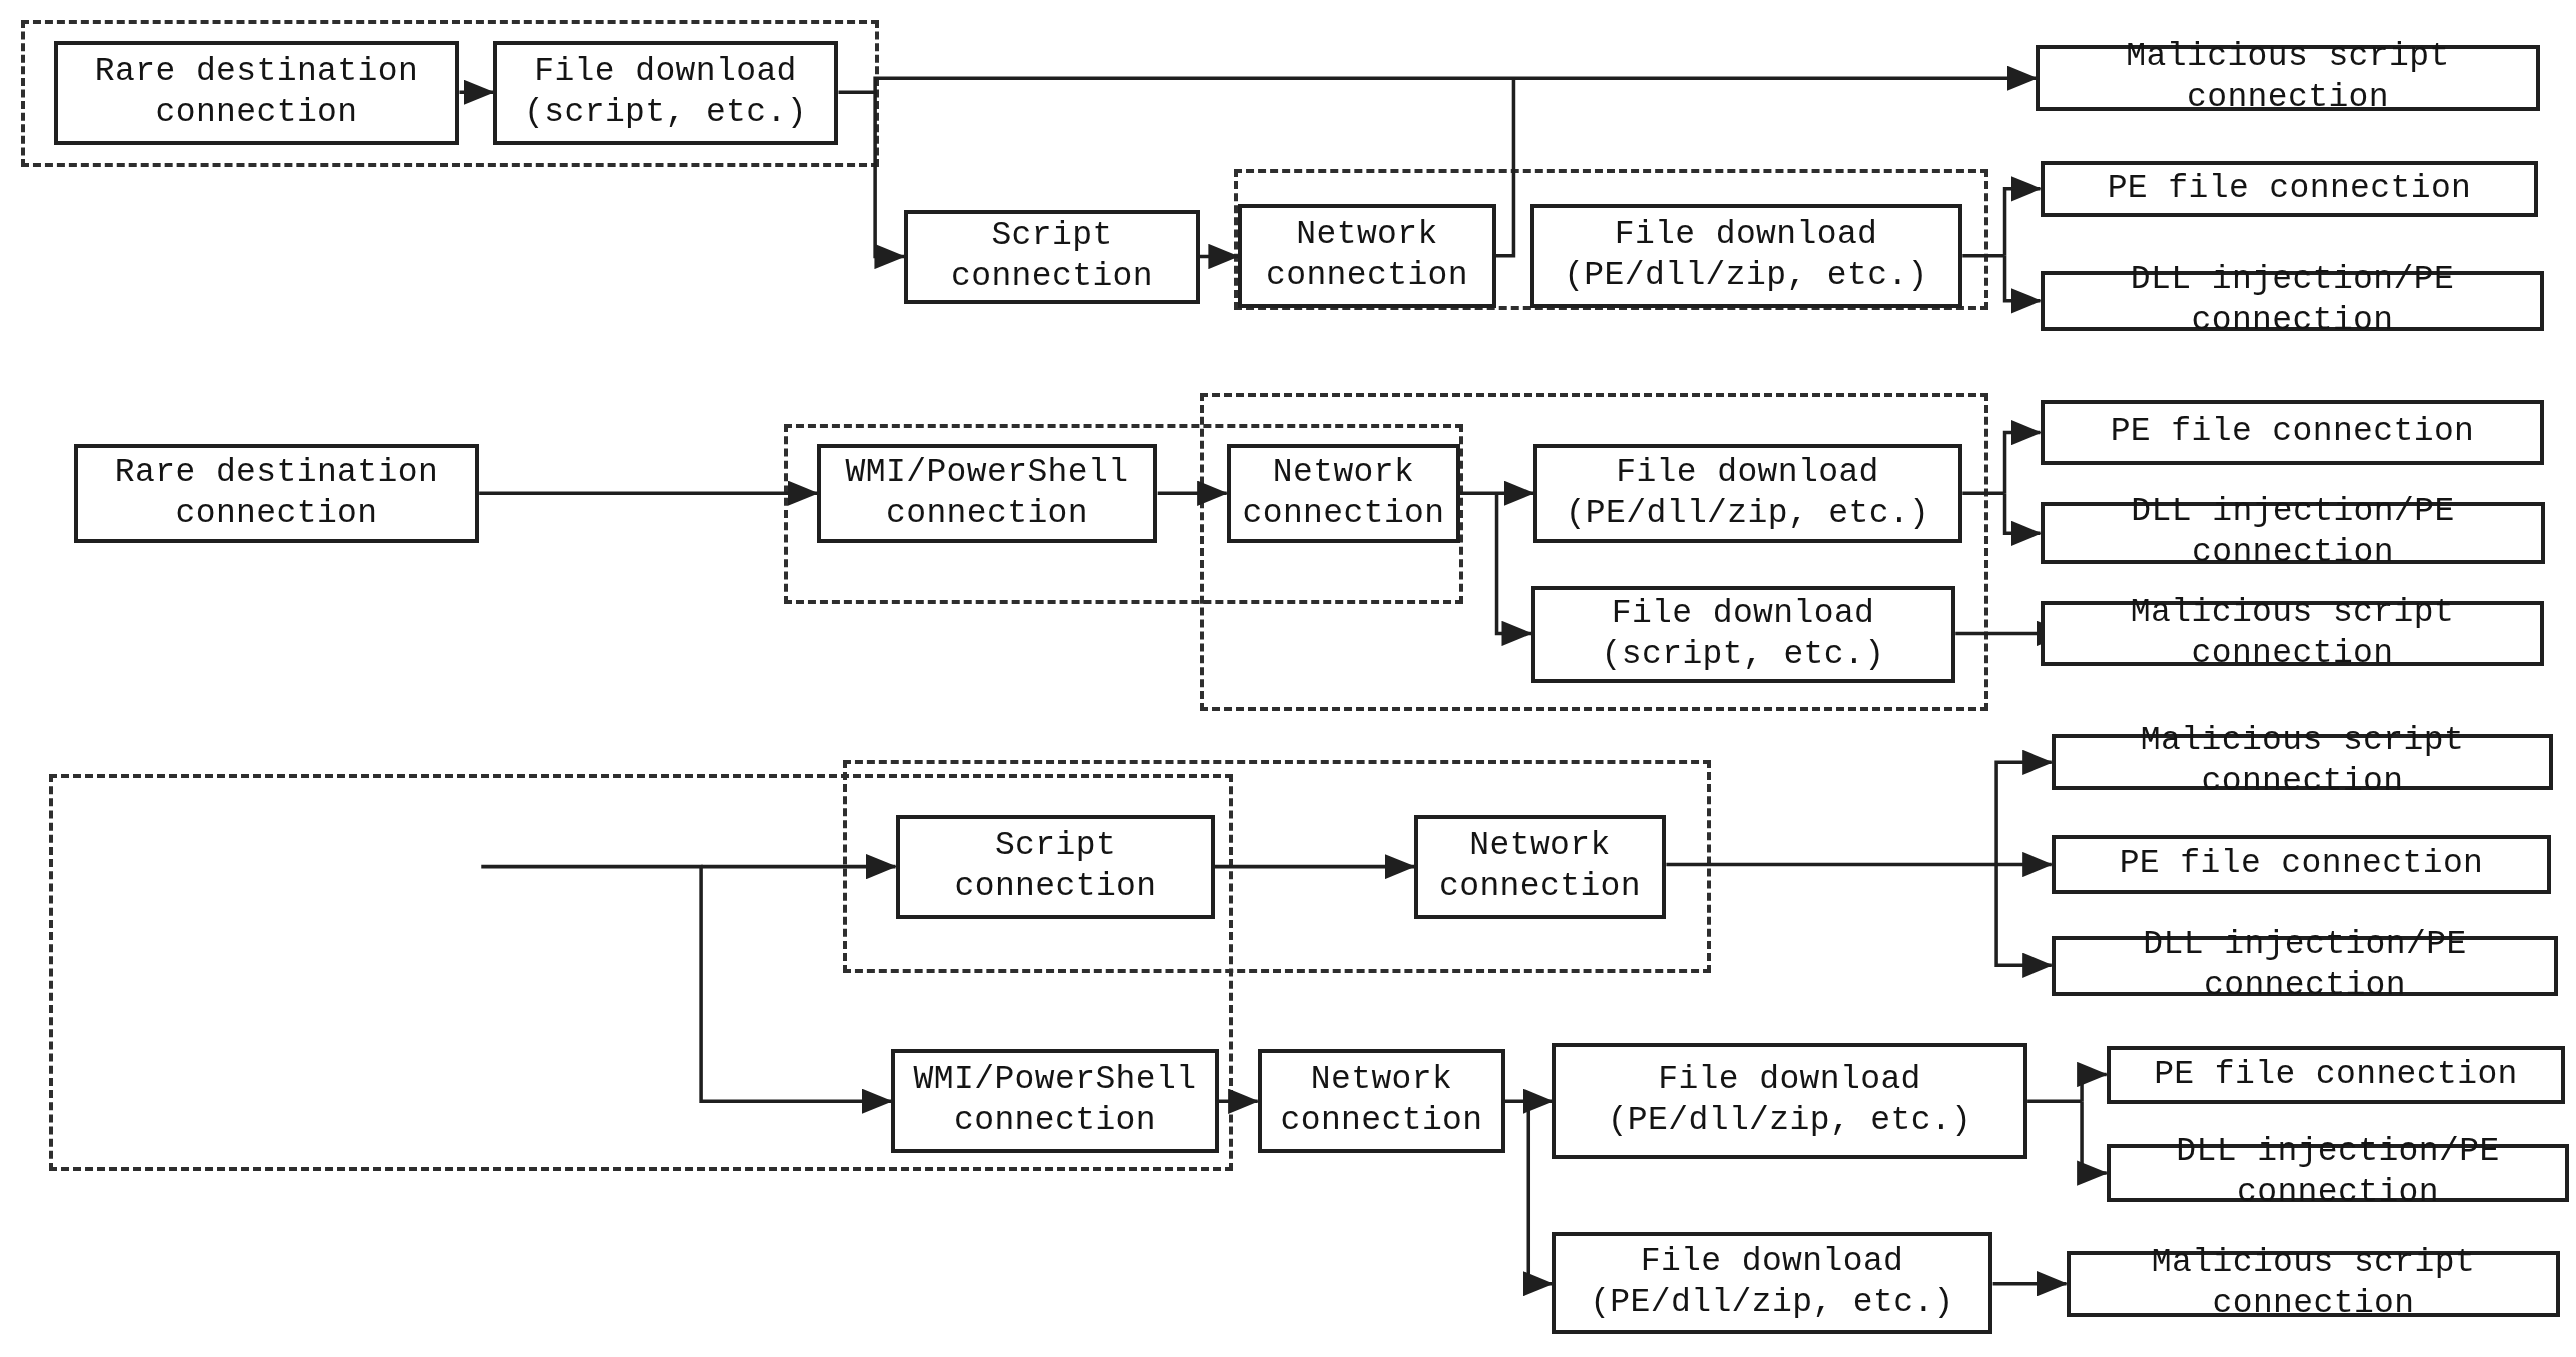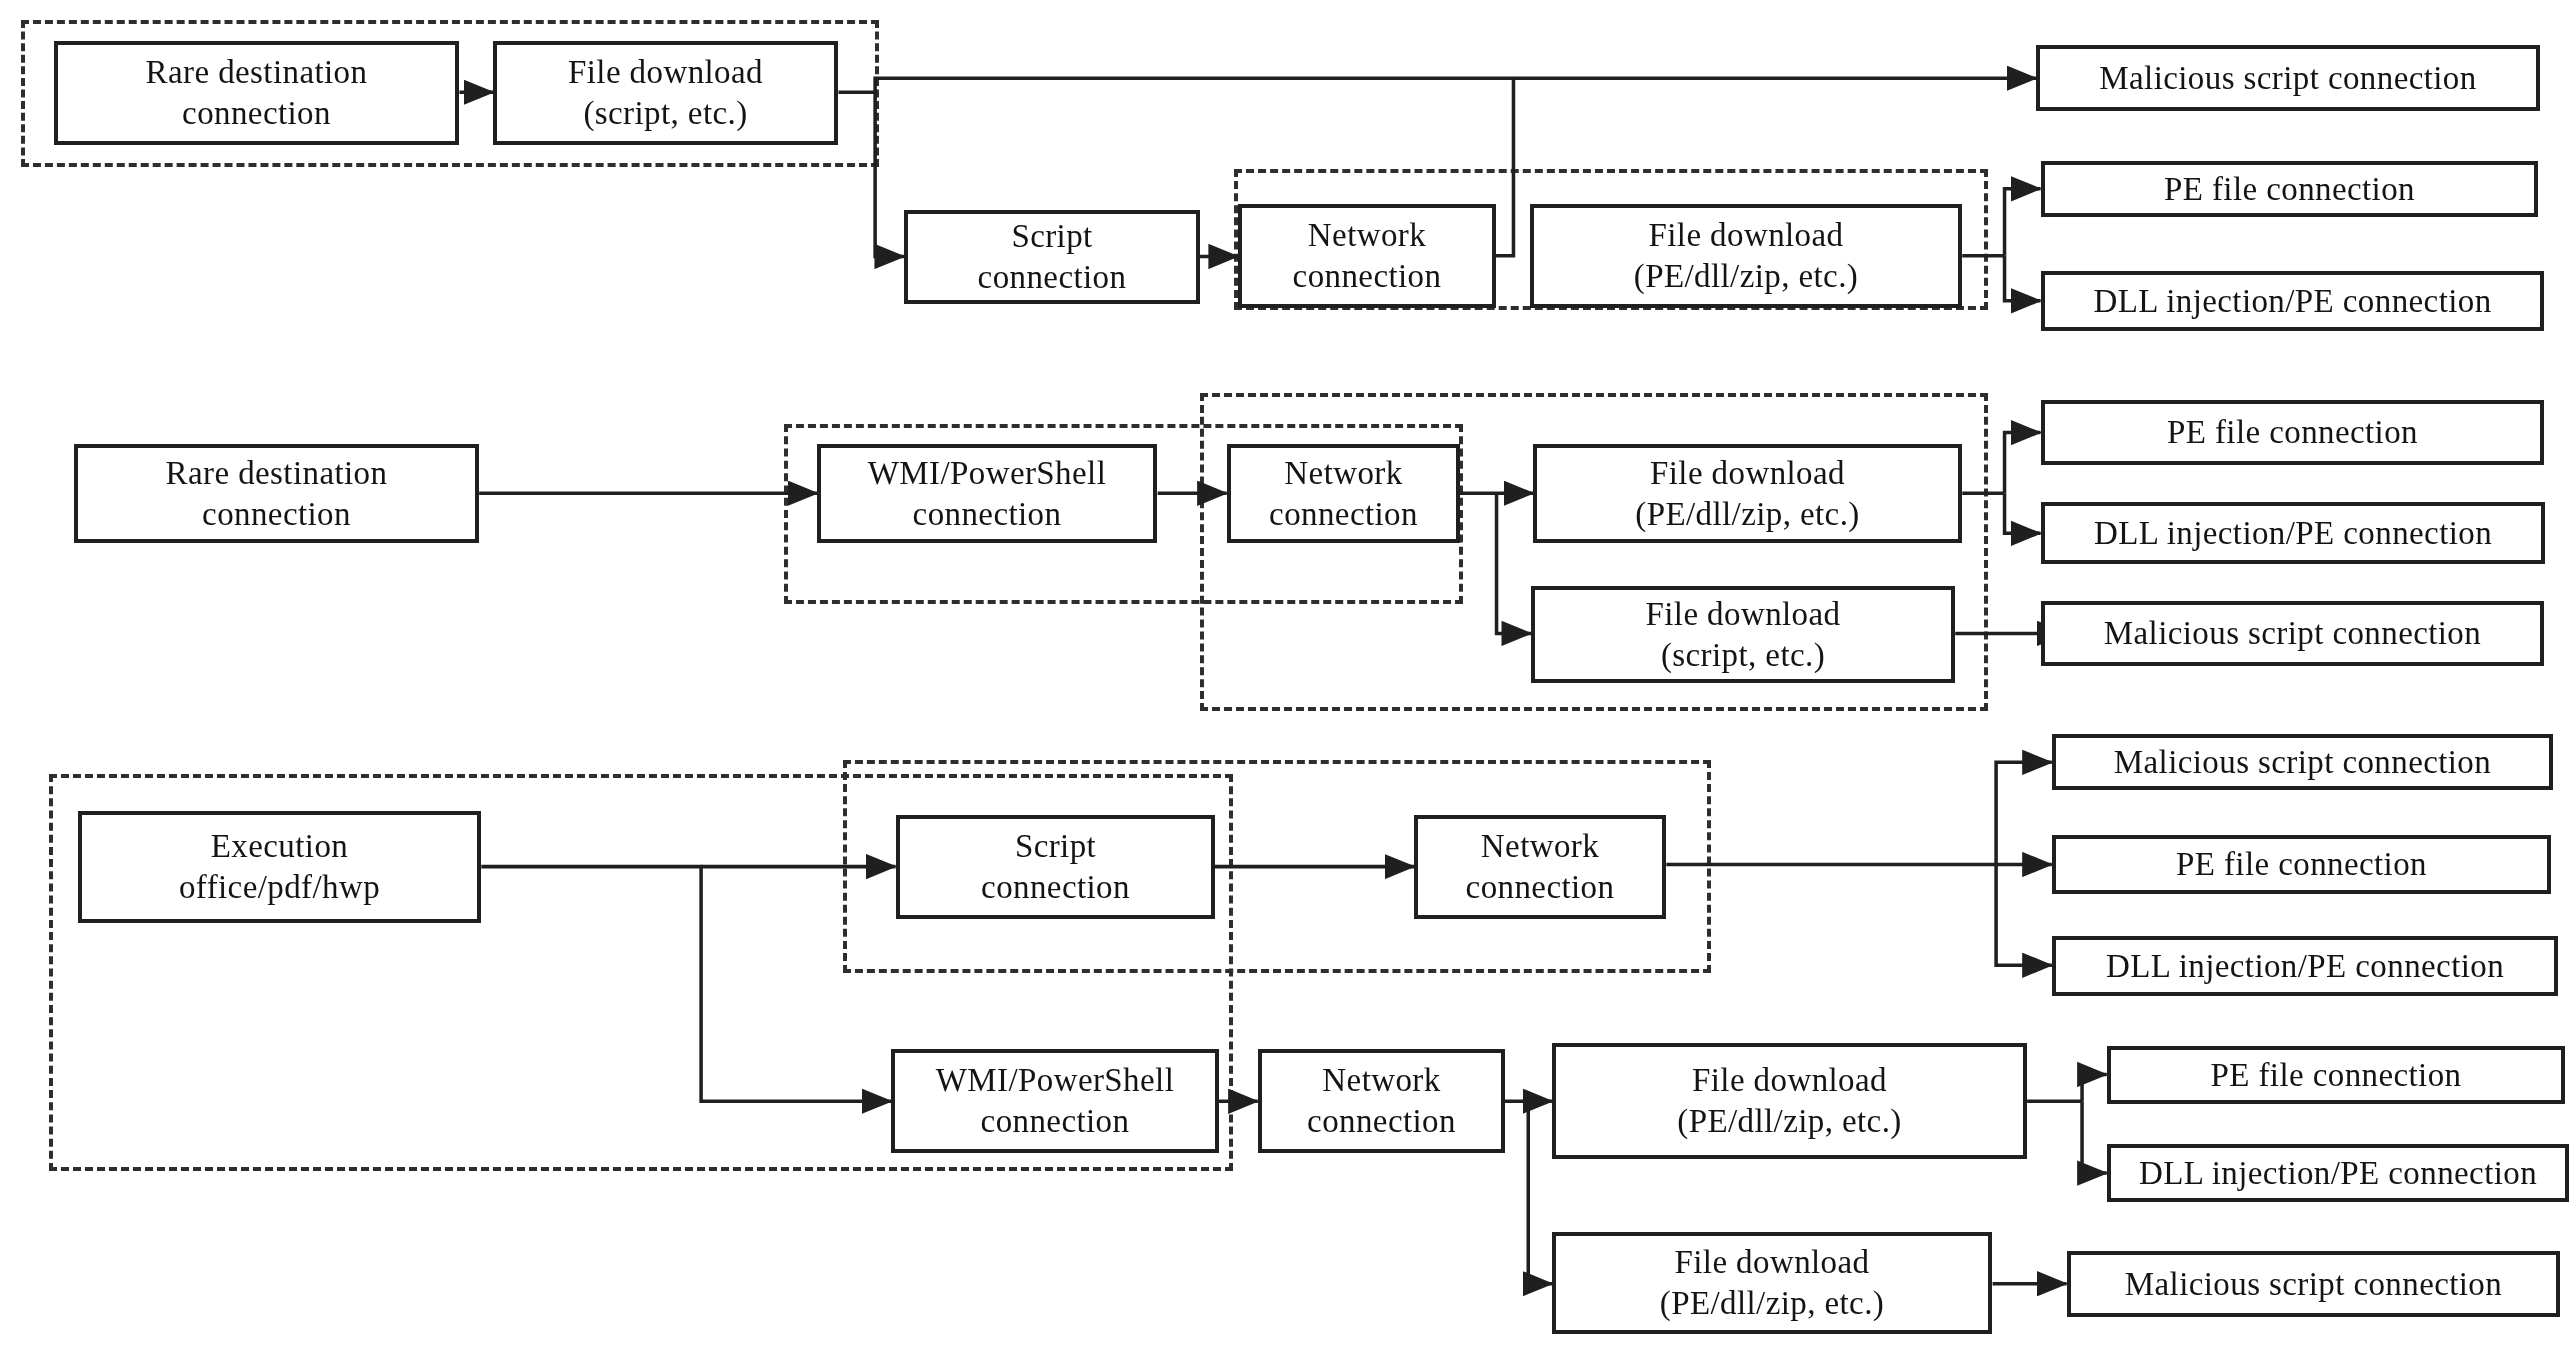--- a/index.html
+++ b/index.html
@@ -1,19 +1,19 @@
 <!DOCTYPE html>
 <html style="font-size:11.3px"><head>
 <meta charset="utf-8">
 <style>
   html, body { margin: 0; padding: 0; background: #ffffff; }
   .stage {
     position: relative;
     background: #ffffff;
-    font-family: Liberation Serif, serif;
+    font-family: Liberation Mono, monospace;
     overflow: hidden;
   }
   .layer { position: absolute; left: 0; top: 0; width: 100%; height: 100%; }
   .dashed {
     position: absolute;
     border: 4.2px dashed #2e2e2e;
     box-sizing: border-box;
     z-index: 0;
   }
   svg.connectors { position: absolute; left: 0; top: 0; z-index: 1; }
@@ -135,24 +135,20 @@
       </div>
       <div class="node" style="left: 2041px; top: 400px; width: 503px; height: 65px;">
         <div>PE file connection</div>
       </div>
       <div class="node" style="left: 2041px; top: 502px; width: 504px; height: 62px;">
         <div>DLL injection/PE connection</div>
       </div>
       <div class="node" style="left: 2041px; top: 601px; width: 503px; height: 65px;">
         <div>Malicious script connection</div>
       </div>
-      <div class="node" style="left: 78px; top: 811px; width: 403px; height: 112px;">
-        <div>Execution</div>
-        <div>office/pdf/hwp</div>
-      </div>
       <div class="node" style="left: 896px; top: 815px; width: 319px; height: 104px;">
         <div>Script</div>
         <div>connection</div>
       </div>
       <div class="node" style="left: 1414px; top: 815px; width: 252px; height: 104px;">
         <div>Network</div>
         <div>connection</div>
       </div>
       <div class="node" style="left: 2052px; top: 734px; width: 501px; height: 56px;">
         <div>Malicious script connection</div>

